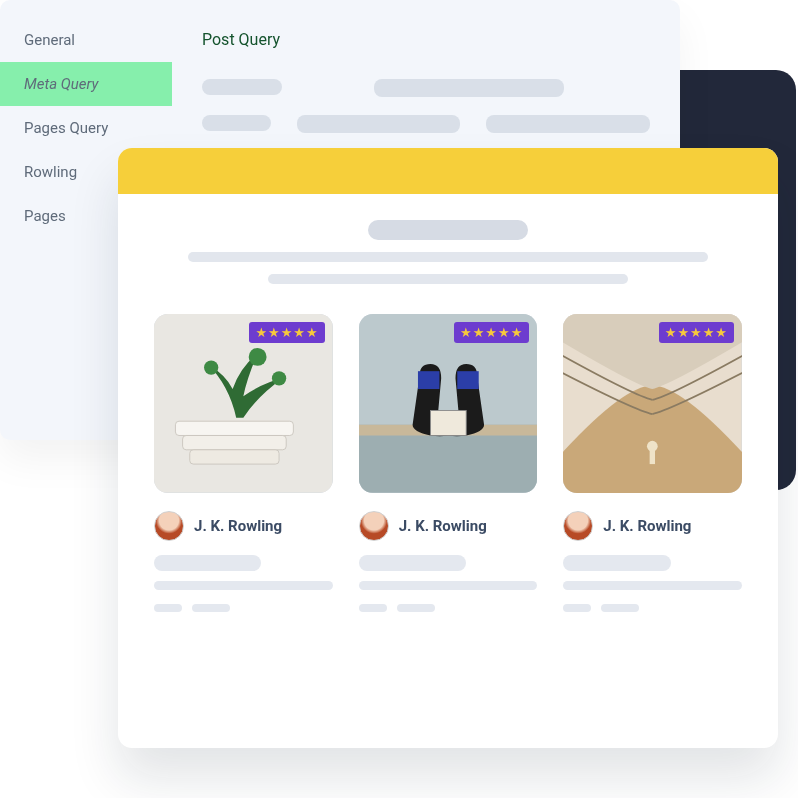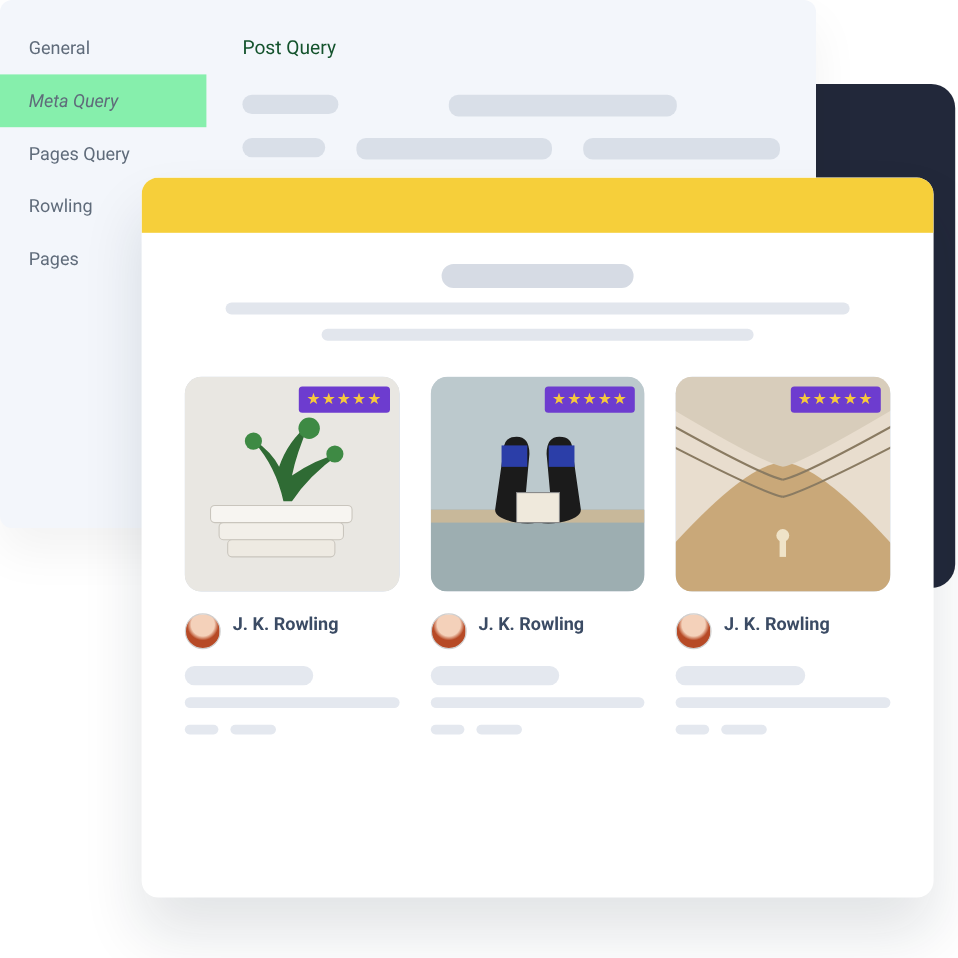--- a/index.html
+++ b/index.html
@@ -127,20 +127,21 @@
     background: #6d3ccf;
     color: #f7c93c;
     font-size: 13px;
     letter-spacing: 1px;
     padding: 3px 6px;
     border-radius: 3px;
   }
 
   .author {
     display: flex;
+    align-items: center;
     gap: 10px;
     margin-top: 18px;
     margin-bottom: 14px;
   }
   .avatar {
     width: 30px; height: 30px;
     border-radius: 50%;
     background: radial-gradient(circle at 50% 30%, #f4d1ba 0 40%, #b74a26 55% 100%);
     border: 1px solid #d0d0d0;
     flex-shrink: 0;

